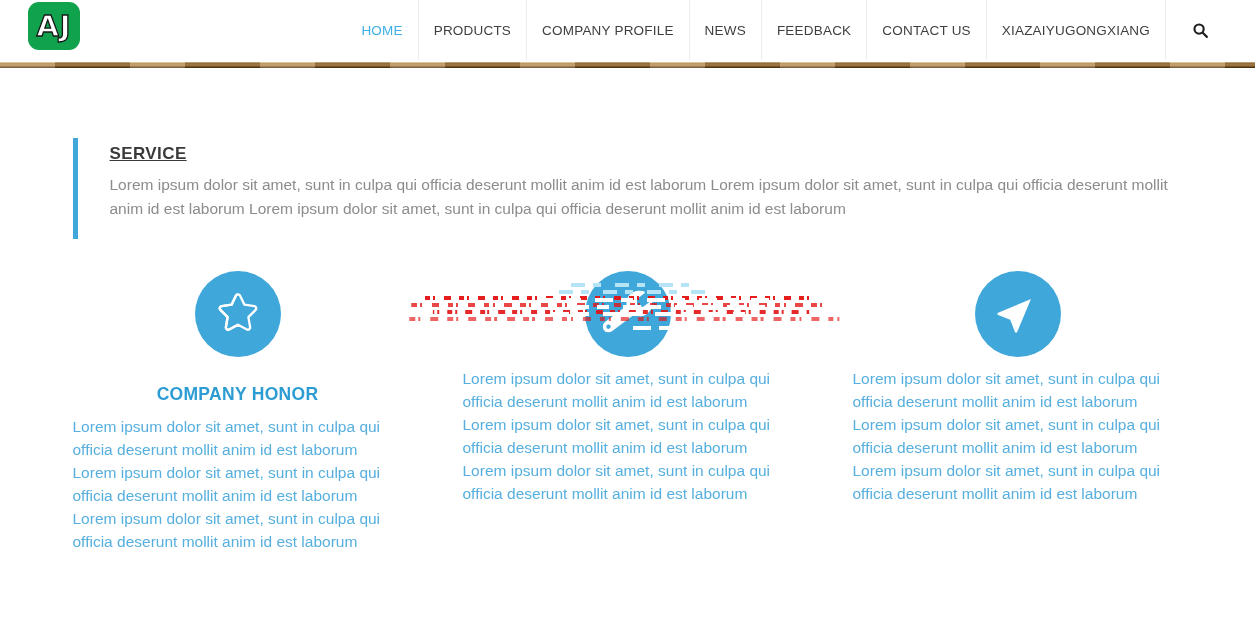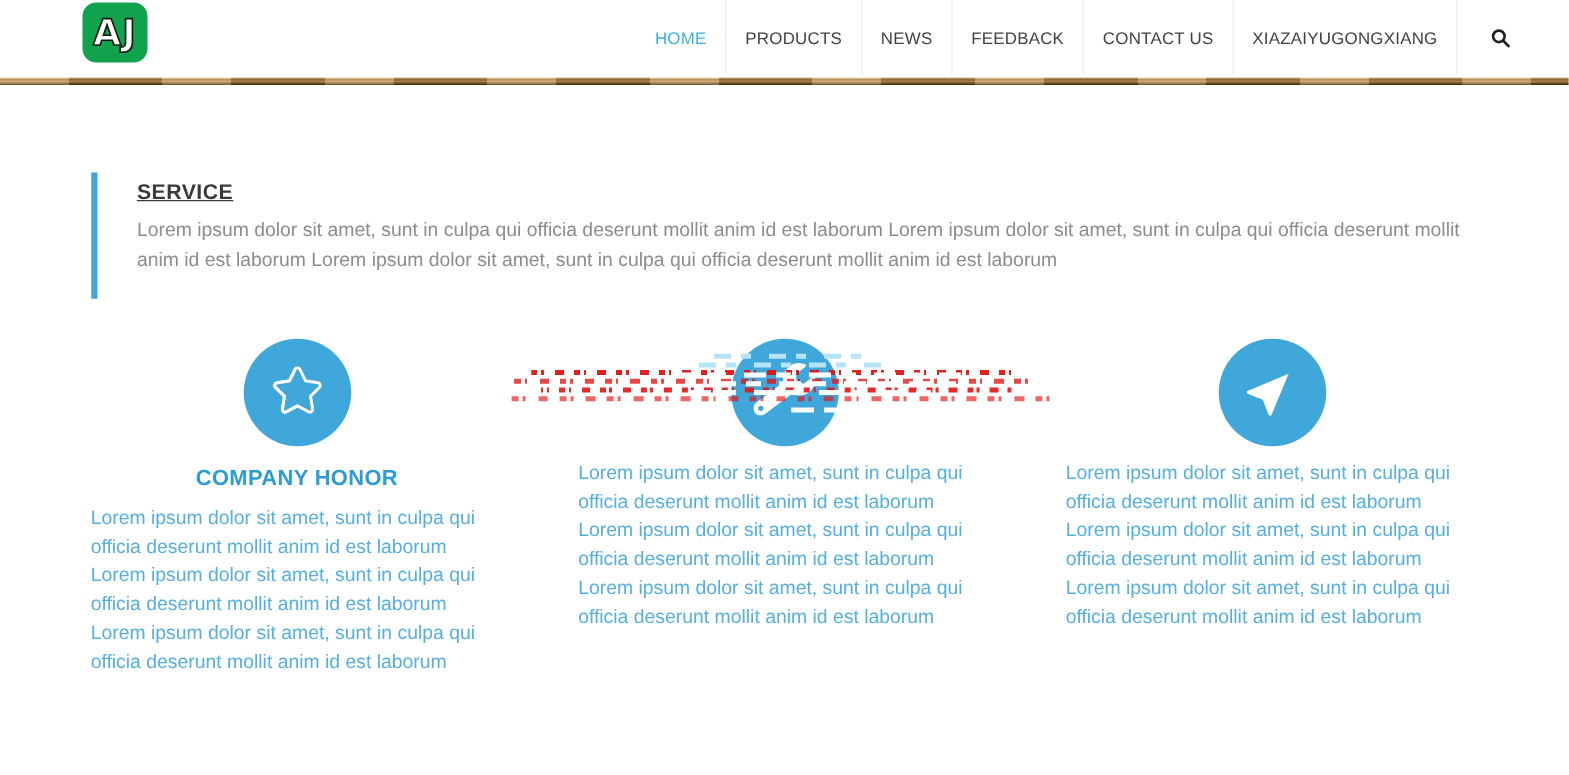--- a/index.html
+++ b/index.html
@@ -6,21 +6,21 @@
   html,body { margin:0; padding:0; }
   body {
     width:1255px; height:620px; background:#ffffff; overflow:hidden;
     font-family:"Liberation Sans", sans-serif;
     -webkit-font-smoothing:antialiased;
   }
 
   
   .topbar { height:60px; display:flex; align-items:stretch; background:#fff; }
   .logo {
-    width:52px; height:48px; margin:2px 0 0 66px; align-self:flex-start;
+    width:52px; height:48px; margin:2px 0 0 28px; align-self:flex-start;
     background:#10A24C; border-radius:11px;
     display:flex; align-items:center; justify-content:center; cursor:pointer;
   }
   .logo span {
     color:#fff; font-weight:800; font-size:29px; letter-spacing:1px;
     font-family:"DejaVu Sans", sans-serif;
     -webkit-text-stroke:1.3px #151515;
   }
   .nav { margin-left:auto; display:flex; align-items:stretch; margin-right:20px; }
   .nav-item {
@@ -62,21 +62,21 @@
   }
 
   
   .features { margin-top:32px; display:flex; justify-content:space-between; position:relative; }
   .feature { width:330px; text-align:center; }
   .icon-circle {
     width:86px; height:86px; border-radius:50%; background:#3FA7DA;
     margin:0 auto; display:flex; align-items:center; justify-content:center;
   }
   .feature h3 {
-    margin:15px 0 0; font-size:17.5px; font-weight:bold; color:#2C9CD3; letter-spacing:.3px;
+    margin:27px 0 0; font-size:17.5px; font-weight:bold; color:#2C9CD3; letter-spacing:.3px;
   }
   .feature p {
     margin:10px 0 0; text-align:left;
     font-size:15.5px; line-height:23px; color:#56AFDE;
   }
 
   
   .glitch { position:absolute; top:25px; left:352px; width:392px; height:28px; pointer-events:none; }
   .glitch .r {
     position:absolute; left:0; right:0; height:3.5px;
@@ -108,20 +108,21 @@
 </head>
 <body>
 
 <header class="topbar">
   <div class="logo">
     <span>AJ</span>
   </div>
   <nav class="nav">
     <div class="nav-item active">HOME</div>
     <div class="nav-item">PRODUCTS</div>
+    <div class="nav-item">COMPANY PROFILE</div>
     <div class="nav-item">NEWS</div>
     <div class="nav-item">FEEDBACK</div>
     <div class="nav-item">CONTACT US</div>
     <div class="nav-item">XIAZAIYUGONGXIANG</div>
     <div class="search-btn">
       <span>
         <svg width="17" height="17" viewBox="0 0 24 24" fill="none" stroke="#1f1f1f" stroke-width="3" stroke-linecap="round">
           <circle cx="10" cy="10" r="6.5"></circle>
           <line x1="15.2" y1="15.2" x2="21" y2="21"></line>
         </svg>

